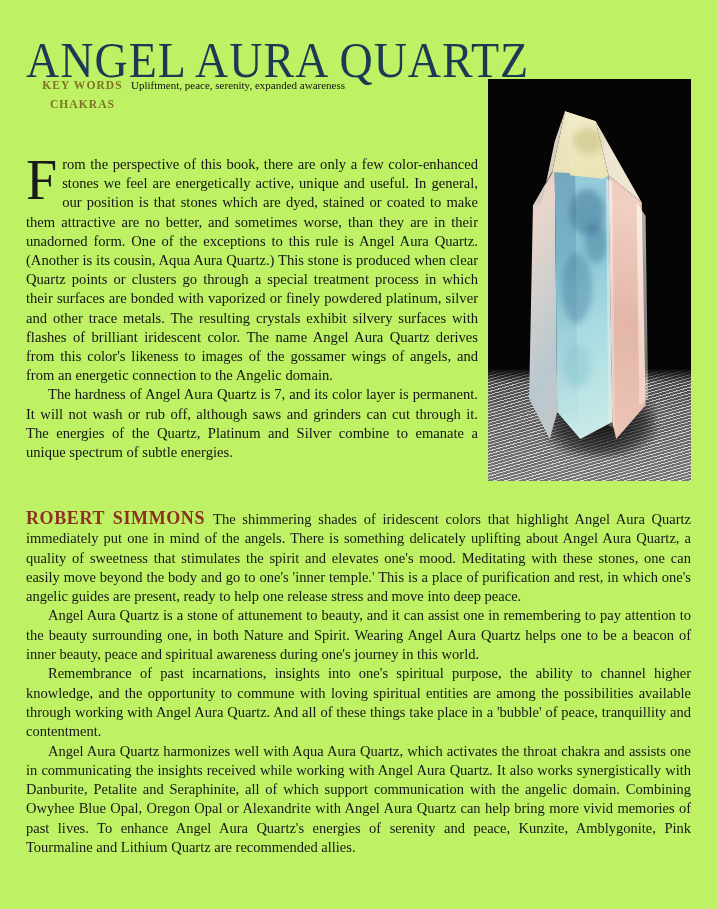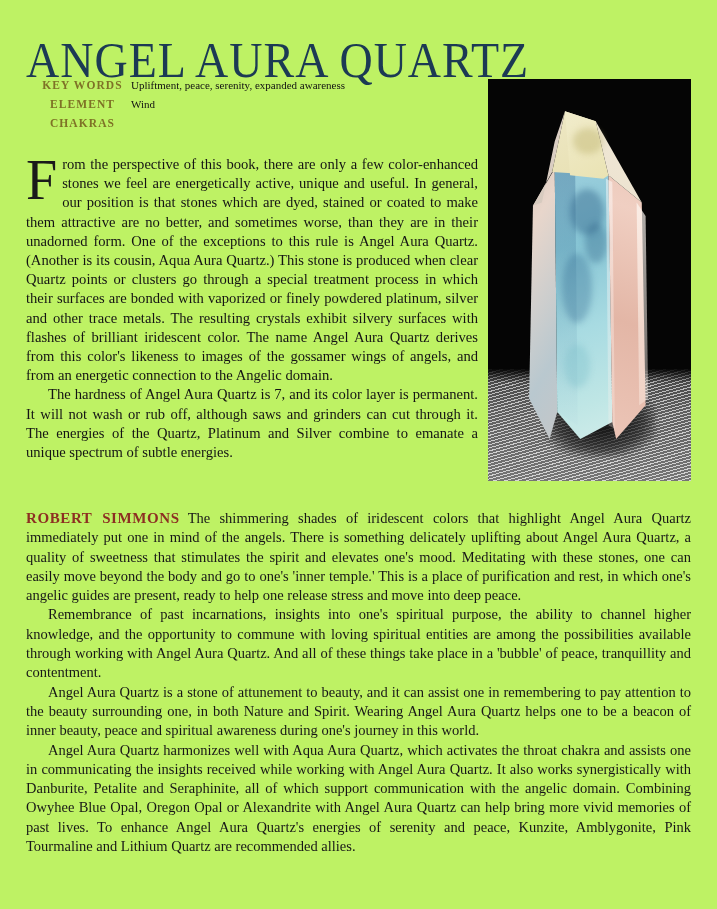--- a/index.html
+++ b/index.html
@@ -230,39 +230,35 @@
   .col-wide p {
     margin: 0;
   }
   .col-wide p + p {
     text-indent: 22px;
   }
   .byline {
     font-weight: bold;
     color: #8d2f22;
     letter-spacing: 0.6px;
-    font-size: 15px;
+    font-size: 18px;
     margin-right: 8px;
   }
 </style>
 </head>
 <body>
 
 <div class="page">
 
   <h1 class="title">ANGEL AURA QUARTZ</h1>
 
   <div class="meta">
     <div class="meta-row">
       <div class="meta-label">KEY WORDS</div>
       <div class="meta-value">Upliftment, peace, serenity, expanded awareness</div>
-    </div>
-    <div class="meta-row">
-      <div class="meta-label">ELEMENT</div>
-      <div class="meta-value">Wind</div>
     </div>
     <div class="meta-row">
       <div class="meta-label">CHAKRAS</div>
     </div>
   </div>
 
   <div class="photo">
     <div class="photo-floor"></div>
     <div class="crystal-shadow"></div>
     <div class="crystal">
@@ -284,18 +280,18 @@
     </div>
   </div>
 
   <div class="col-narrow">
     <p><span class="dropcap">F</span><span>rom the perspective of this book, there are only a few color-enhanced stones we feel are energetically active, unique and useful. In general, our position is that stones which are dyed, stained or coated to make them attractive are no better, and sometimes worse, than they are in their unadorned form. One of the exceptions to this rule is Angel Aura Quartz. (Another is its cousin, Aqua Aura Quartz.) This stone is produced when clear Quartz points or clusters go through a special treatment process in which their surfaces are bonded with vaporized or finely powdered platinum, silver and other trace metals. The resulting crystals exhibit silvery surfaces with flashes of brilliant iridescent color. The name Angel Aura Quartz derives from this color's likeness to images of the gossamer wings of angels, and from an energetic connection to the Angelic domain.</span></p>
     <p>The hardness of Angel Aura Quartz is 7, and its color layer is permanent. It will not wash or rub off, although saws and grinders can cut through it. The energies of the Quartz, Platinum and Silver combine to emanate a unique spectrum of subtle energies.</p>
   </div>
 
   <div class="col-wide">
     <p><span class="byline">ROBERT SIMMONS</span><span>The shimmering shades of iridescent colors that highlight Angel Aura Quartz immediately put one in mind of the angels. There is something delicately uplifting about Angel Aura Quartz, a quality of sweetness that stimulates the spirit and elevates one's mood. Meditating with these stones, one can easily move beyond the body and go to one's 'inner temple.' This is a place of purification and rest, in which one's angelic guides are present, ready to help one release stress and move into deep peace.</span></p>
+    <p>Angel Aura Quartz is a stone of attunement to beauty, and it can assist one in remembering to pay attention to the beauty surrounding one, in both Nature and Spirit. Wearing Angel Aura Quartz helps one to be a beacon of inner beauty, peace and spiritual awareness during one's journey in this world.</p>
     <p>Remembrance of past incarnations, insights into one's spiritual purpose, the ability to channel higher knowledge, and the opportunity to commune with loving spiritual entities are among the possibilities available through working with Angel Aura Quartz. And all of these things take place in a 'bubble' of peace, tranquillity and contentment.</p>
-    <p>Angel Aura Quartz is a stone of attunement to beauty, and it can assist one in remembering to pay attention to the beauty surrounding one, in both Nature and Spirit. Wearing Angel Aura Quartz helps one to be a beacon of inner beauty, peace and spiritual awareness during one's journey in this world.</p>
     <p>Angel Aura Quartz harmonizes well with Aqua Aura Quartz, which activates the throat chakra and assists one in communicating the insights received while working with Angel Aura Quartz. It also works synergistically with Danburite, Petalite and Seraphinite, all of which support communication with the angelic domain. Combining Owyhee Blue Opal, Oregon Opal or Alexandrite with Angel Aura Quartz can help bring more vivid memories of past lives. To enhance Angel Aura Quartz's energies of serenity and peace, Kunzite, Amblygonite, Pink Tourmaline and Lithium Quartz are recommended allies.</p>
   </div>
 
 </div>
 
 </body></html>

